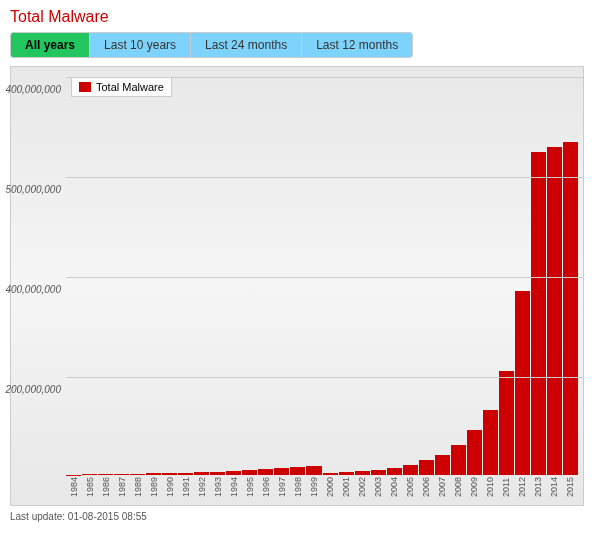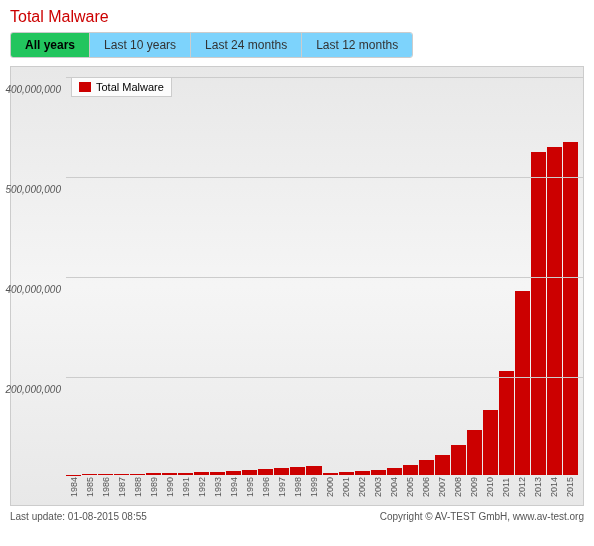--- a/index.html
+++ b/index.html
@@ -294,15 +294,14 @@
         <div class="x-label-wrap"><span class="x-label">2015</span></div>
       </div>
   <div class="gridline" style="top: 10px;"></div>
       <div class="gridline" style="top: 110px;"></div>
       <div class="gridline" style="top: 210px;"></div>
       <div class="gridline" style="top: 310px;"></div>
     </div>
 
   <div id="footer">
     <span>Last update: 01-08-2015 08:55</span>
-    <span>Copyright © AV-TEST GmbH, www.av-test.org</span>
   </div>
 </div>
 
 </body></html>

